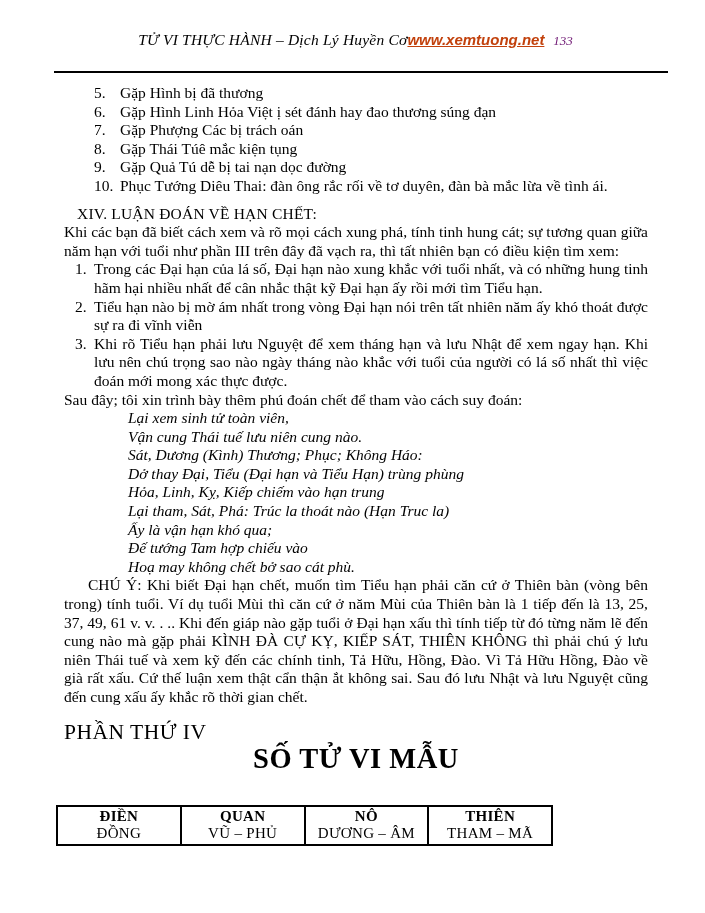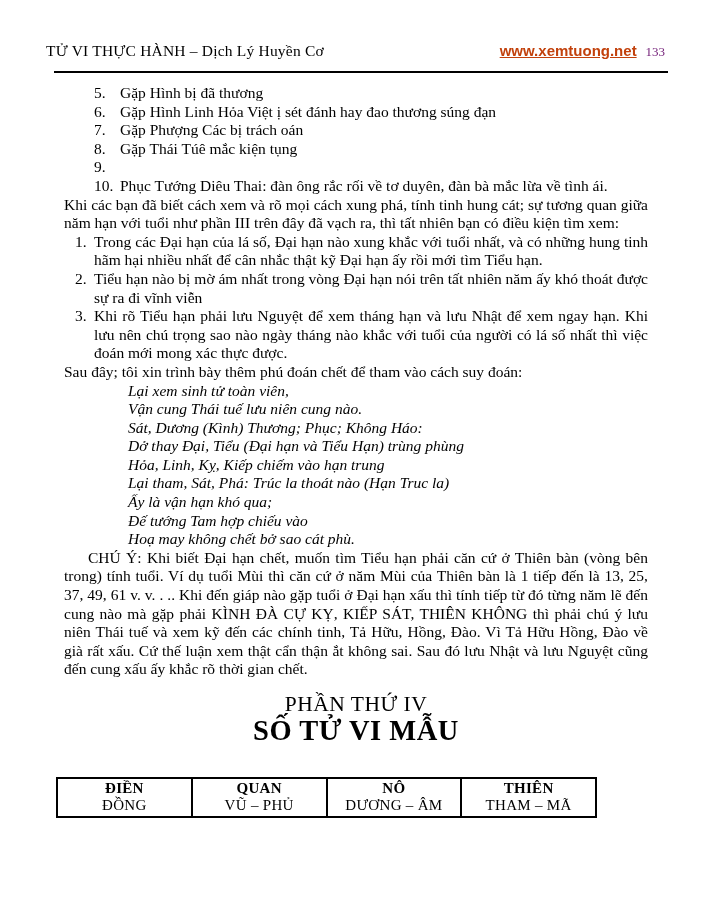--- a/index.html
+++ b/index.html
@@ -8,23 +8,24 @@
     position:relative;
     width:705px; height:913px;
     margin:0 auto;
     background:#ffffff;
     color:#000;
     font-family:"Liberation Serif", serif;
     overflow:hidden;
   }
   
   .hdr {
-    position:absolute; top:42px; left:46px; right:40px;
-    display:flex; justify-content:space-between; align-items:baseline;
+    position:absolute; top:31px; left:46px; right:40px;
+    display:flex; justify-content:center; align-items:baseline;
     font-size:15.5px;
+    font-style:italic;
   }
   .hdr-title { letter-spacing:0.2px; }
   .hdr-right { white-space:nowrap; }
   .hdr-link {
     font-family:"Liberation Sans", sans-serif;
     font-weight:bold; font-size:15px;
     color:#c2410c; text-decoration:underline;
   }
   .hdr-page { font-size:13px; margin-left:5px; color:#701a75; }
   .hdr-rule {
@@ -41,31 +42,31 @@
   .inlist-row .num { flex:0 0 26px; }
   .sec-heading { margin-top:9px; margin-left:13px; letter-spacing:0.2px; }
   .para { text-align:justify; }
   .num-item { display:flex; margin-left:11px; }
   .num-item .n { flex:0 0 19px; }
   .num-item .t { flex:1; text-align:justify; }
   .verse { margin-left:64px; font-style:italic; }
   .note { text-align:justify; text-indent:24px; }
   
   .part-kicker {
-    margin-top:14px; text-align:center;
+    margin-top:14px; text-align:left;
     font-size:21.5px; line-height:23px; letter-spacing:0.5px;
   }
   .part-title {
     text-align:center; font-weight:bold;
     font-size:28.5px; line-height:30px; letter-spacing:0.5px;
   }
   
   .palace-table {
     margin-top:31px; margin-left:-8px;
-    width:541px;
+    width:497px;
     border-collapse:collapse;
     table-layout:fixed;
   }
   .palace-table td {
     border:2px solid #000;
     text-align:center; vertical-align:middle;
     padding:1px 0 2px 0;
     font-size:15px; line-height:17px;
   }
   .cell-top { font-weight:bold; letter-spacing:0.3px; }
@@ -99,27 +100,29 @@
       <div class="inlist-row">
           <span class="num">7.</span>
           <span>Gặp Phượng Các bị trách oán</span>
         </div>
       <div class="inlist-row">
           <span class="num">8.</span>
           <span>Gặp Thái Túê mắc kiện tụng</span>
         </div>
       <div class="inlist-row">
           <span class="num">9.</span>
+          <span>Gặp Quả Tú dễ bị tai nạn dọc đường</span>
         </div>
       <div class="inlist-row">
           <span class="num">10.</span>
           <span>Phục Tướng Diêu Thai: đàn ông rắc rối về tơ duyên, đàn bà mắc lừa về tình ái.</span>
         </div>
     </div>
 
+    <div class="sec-heading">XIV. LUẬN ĐOÁN VỀ HẠN CHẾT:</div>
     <div class="para">Khi các bạn đã biết cách xem và rõ mọi cách xung phá, tính tinh hung cát; sự tương quan giữa năm hạn với tuổi như phần III trên đây đã vạch ra, thì tất nhiên bạn có điều kiện tìm xem:</div>
 
     <div class="num-item">
       <span class="n">1.</span>
       <span class="t">Trong các Đại hạn của lá số, Đại hạn nào xung khắc với tuổi nhất, và có những hung tinh hãm hại nhiều nhất để cân nhắc thật kỹ Đại hạn ấy rồi mới tìm Tiểu hạn.</span>
     </div>
     <div class="num-item">
       <span class="n">2.</span>
       <span class="t">Tiểu hạn nào bị mờ ám nhất trong vòng Đại hạn nói trên tất nhiên năm ấy khó thoát được sự ra đi vĩnh viễn</span>
     </div>

